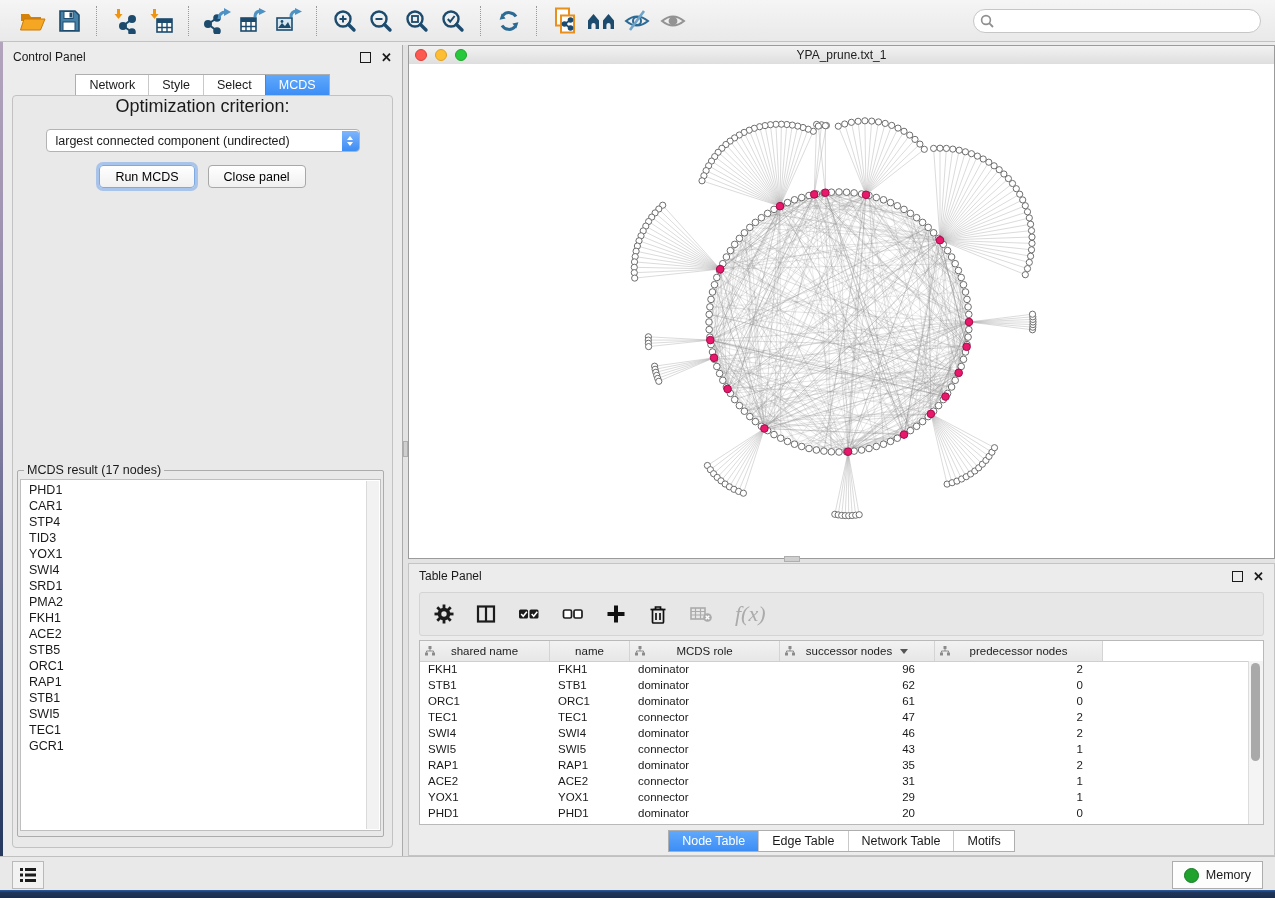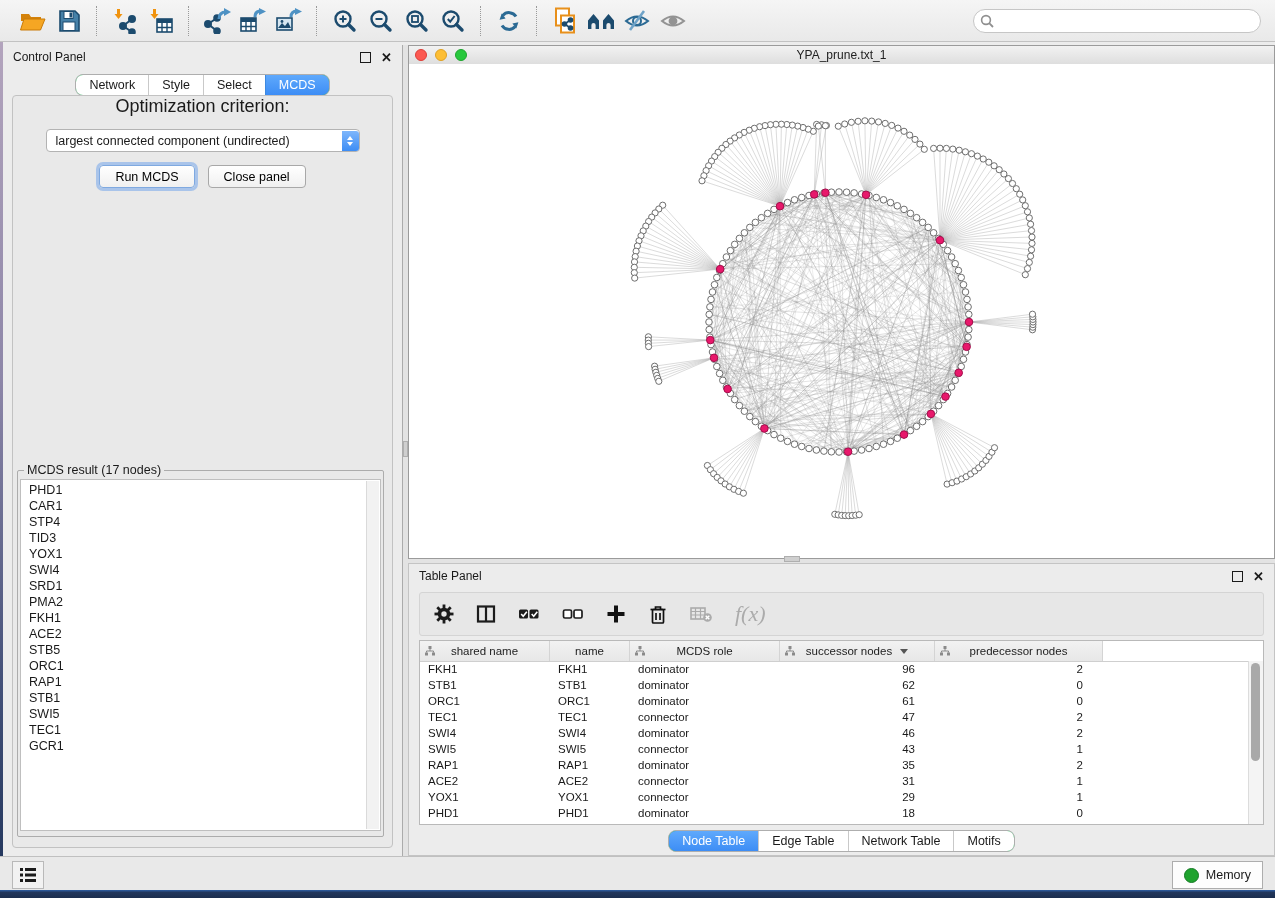--- a/index.html
+++ b/index.html
@@ -24,21 +24,21 @@
   #left-strip{position:absolute;left:0;top:42px;width:3px;height:848px;
     background:linear-gradient(#b3a4bd,#8d86a8 40%,#45527a 75%,#20345a)}
   
   #control-panel{position:absolute;left:3px;top:45px;width:400px;height:811px;background:#ECECEC;
     border-right:1px solid #ABABAB;box-sizing:border-box}
   .panel-titlebar{height:24px;display:flex;align-items:center;padding:0 10px;font-size:12px}
   .panel-title{flex:1}
   .win-btns{display:flex;align-items:center;gap:10px}
   .wb-min{width:9px;height:9px;border:1.5px solid #1a1a1a;display:inline-block}
   .wb-close{font-size:13px;font-weight:bold;line-height:9px}
-  .seg-tabs{display:inline-flex;border:1px solid #AEAEAE;border-radius:8px;overflow:hidden;background:#22c55e}
+  .seg-tabs{display:inline-flex;border:1px solid #AEAEAE;border-radius:0;overflow:hidden;background:#22c55e}
   .seg-tab{padding:3px 13px;font-size:12.5px;background:#fff;border-left:1px solid #C9C9C9;white-space:nowrap}
   .seg-tab:first-child{border-left:none}
   .seg-tab.active{background:linear-gradient(#5FA9FC,var(--accent));color:#fff;border-left-color:#3E8AE0}
   #cp-tabs-row{position:absolute;left:0;top:29px;width:100%;text-align:center}
   #cp-content{position:absolute;left:9px;right:9px;top:50px;bottom:8px;background:#E9E9E9;
     border:1px solid #C2C2C2;border-radius:4px}
   #criterion-label{text-align:center;font-size:18px}
   .select{display:flex;align-items:center;border:1px solid #B3B3B3;border-radius:4px;background:#fff;
     height:23px;width:314px;margin:12px auto 0;box-sizing:border-box}
   .select .sel-val{flex:1;font-size:12.5px;padding:0 9px;white-space:nowrap;overflow:hidden}
@@ -1392,21 +1392,21 @@
             <div class="tcell ">YOX1</div>
             <div class="tcell ">connector</div>
             <div class="tcell num">29</div>
             <div class="tcell num">1</div>
             <div class="tcell "></div>
           </div>
           <div class="trow">
             <div class="tcell ">PHD1</div>
             <div class="tcell ">PHD1</div>
             <div class="tcell ">dominator</div>
-            <div class="tcell num">18</div>
+            <div class="tcell num">20</div>
             <div class="tcell num">0</div>
             <div class="tcell "></div>
           </div>
         </div>
       <div class="tbl-scroll">
         <div class="tbl-thumb"></div>
       </div>
     </div>
 
     <div id="tp-tabs-row">

